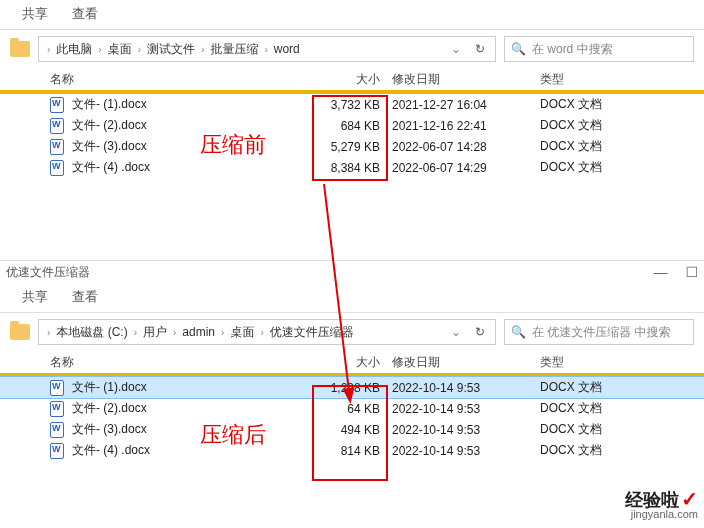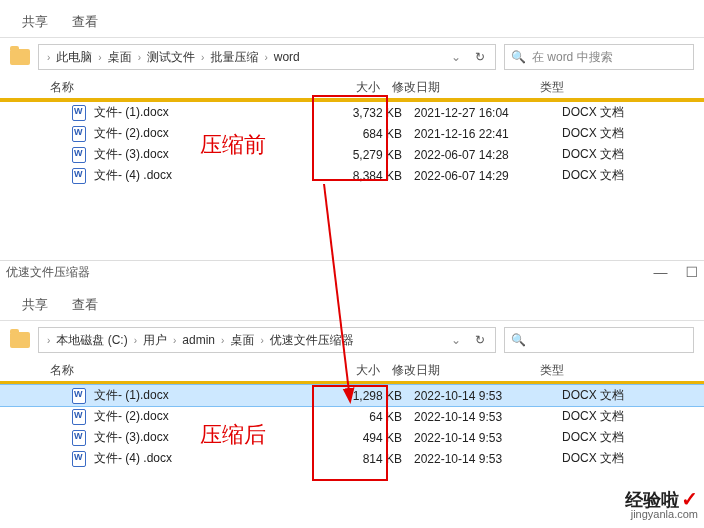--- a/index.html
+++ b/index.html
@@ -17,21 +17,21 @@
   .win1 { top: 0; height: 250px; }
   .win2 { top: 260px; height: 319px; border-top: 1px solid #ddd; }
   .win-title-bar {
     height: 22px; display: flex; align-items: center; padding: 0 6px;
     color: #555; font-size: 12px;
   }
   .win-title-bar .controls { margin-left: auto; display: flex; gap: 18px; color: #666; font-size: 14px; }
   .ribbon-tabs {
     height: 30px; display: flex; align-items: flex-end; gap: 24px;
     padding: 0 22px; border-bottom: 1px solid #e0e0e0;
-    font-size: 13px; color: #555; margin-top: 8px;
+    font-size: 13px; color: #555;
   }
   .ribbon-tabs span { padding-bottom: 6px; }
   .addr-row {
     height: 38px; display: flex; align-items: center; padding: 4px 10px; gap: 8px;
   }
   .folder-ico {
     width: 20px; height: 16px; background: #f6c667; border-radius: 2px;
     position: relative; flex: 0 0 auto;
   }
   .folder-ico::before {
@@ -52,21 +52,21 @@
   .search-box .mag { margin-right: 6px; }
   .col-headers {
     display: flex; height: 26px; align-items: center; padding: 0 0 0 50px;
     color: #444; border-bottom: 4px solid #eab308; font-size: 12px;
   }
   .col-name { width: 248px; }
   .col-size { width: 90px; text-align: right; padding-right: 8px; }
   .col-date { width: 148px; padding-left: 4px; }
   .col-type { flex: 1; padding-left: 4px; }
   .file-row {
-    display: flex; align-items: center; height: 21px; padding-left: 72px;
+    display: flex; align-items: center; height: 21px; padding-left: 50px;
     font-size: 12px; color: #222;
   }
   .file-row.sel { background: #cde8ff; outline: 1px solid #7fc0f5; }
   .doc-ico {
     width: 14px; height: 16px; border: 1px solid #3a6bc5; border-radius: 2px;
     margin-right: 8px; position: relative; background: #fff; flex: 0 0 auto;
   }
   .doc-ico::before {
     content: "W"; position: absolute; left: 1px; top: 0; font-size: 9px; color: #2b5bb5; font-weight: bold;
   }
@@ -175,20 +175,21 @@
       <span>admin</span>
       <span class="sep">›</span>
       <span>桌面</span>
       <span class="sep">›</span>
       <span>优速文件压缩器</span>
       <span class="bc-drop">⌄</span>
       <span class="bc-refresh">↻</span>
     </div>
     <div class="search-box">
       <span class="mag">🔍</span>
+      <span>在 优速文件压缩器 中搜索</span>
     </div>
   </div>
   <div class="col-headers">
     <div class="col-name">名称</div>
     <div class="col-size">大小</div>
     <div class="col-date">修改日期</div>
     <div class="col-type">类型</div>
   </div>
   <div>
     <div class="file-row sel">

